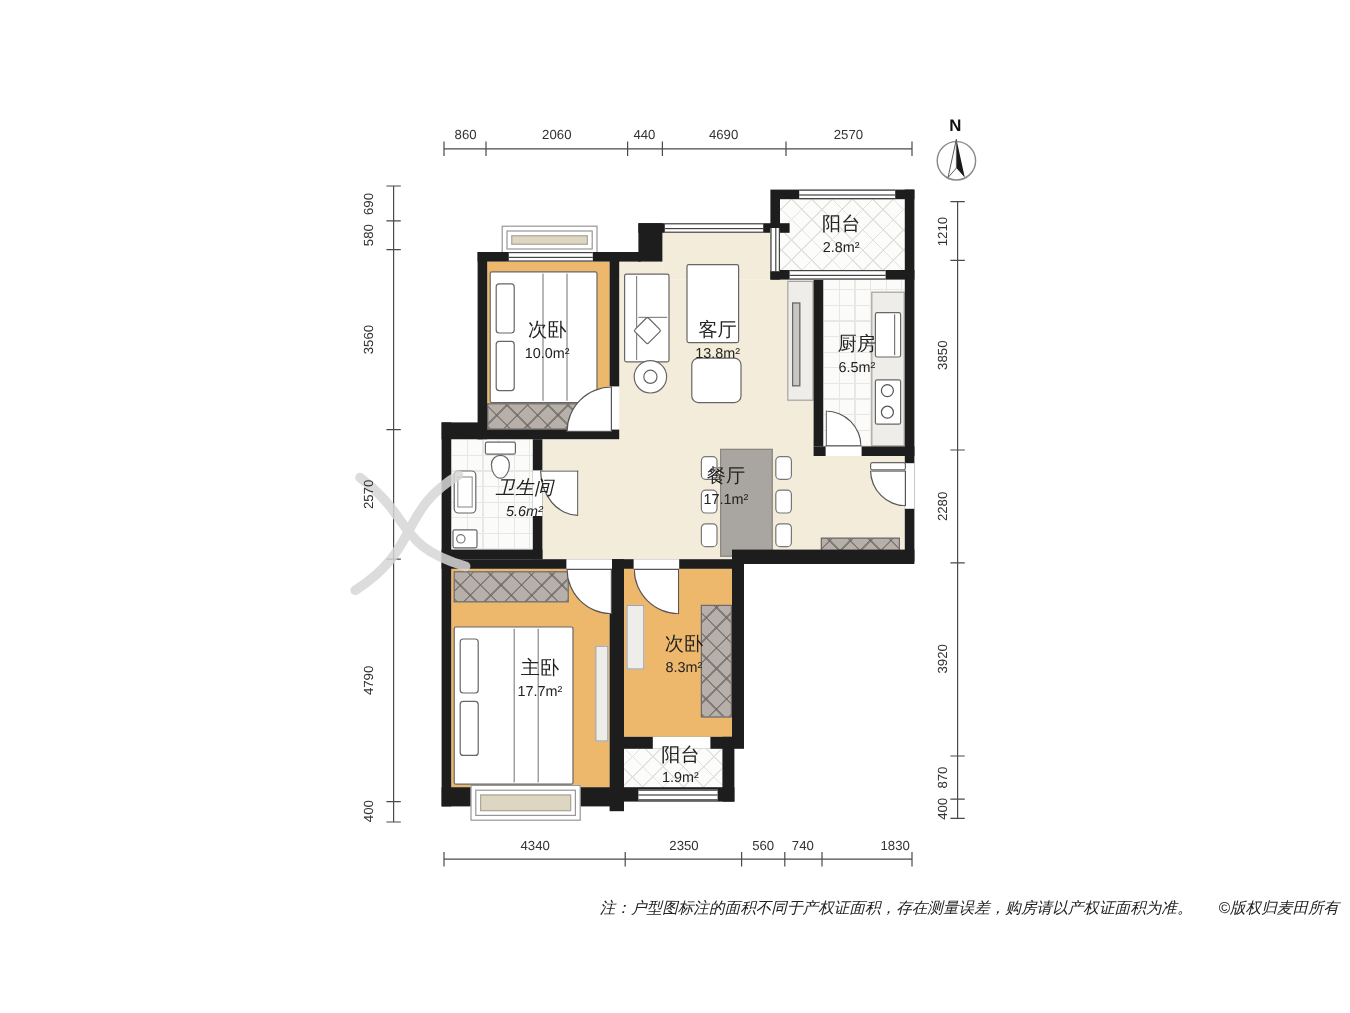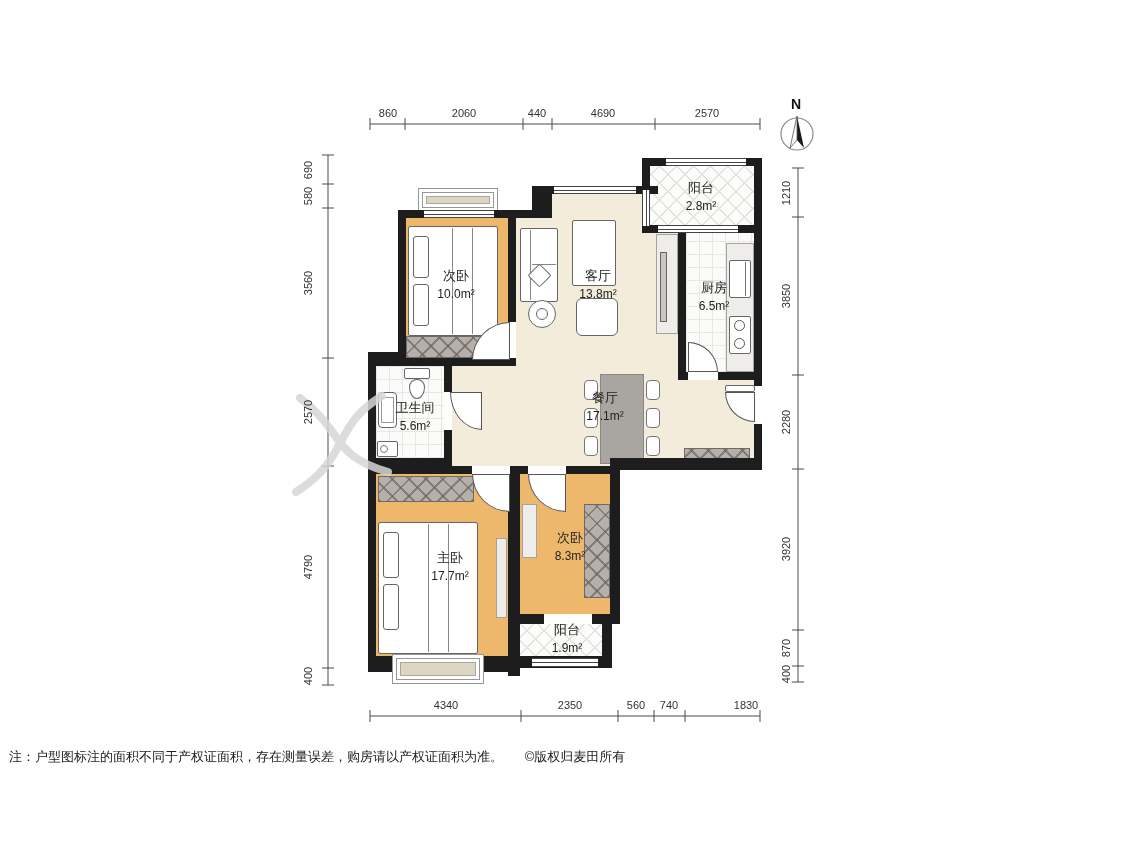--- a/index.html
+++ b/index.html
@@ -30,30 +30,30 @@
       repeating-linear-gradient(-45deg,rgba(104,99,95,.65) 0 1.5px,transparent 1.5px 12px),#b7b0aa;
       border:1px solid #6f6a66;z-index:3;}
   .furn{background:#fff;border:1px solid #666;border-radius:2px;z-index:3;}
   .cab{background:#efede9;border:1px solid #a5a3a0;z-index:3;}
   .bay{border:1px solid #979797;background:#fff;padding:3px;z-index:2;}
   .bay>div{border:1px solid #979797;background:#fff;padding:3px;width:100%;height:100%;}
   .bay>div>div{border:1px solid #aaa79b;background:#ddd6c3;width:100%;height:100%;}
   .chair{background:#fff;border:1px solid #777;border-radius:4px;z-index:3;}
   .dtable{background:#a9a5a0;border:1px solid #8b8781;z-index:3;}
   .lbl{width:90px;text-align:center;color:#222;z-index:10;line-height:19px;}
-  .lbl .nm{font-size:13px;font-weight:500;}
+  .lbl .nm{font-size:16px;font-weight:500;}
   .lbl .ar{font-size:12px;font-weight:500;}
   .dh{font-size:11px;color:#333;transform:translateX(-50%);z-index:13;white-space:nowrap;}
   .dv{font-size:11px;color:#333;transform:translate(-50%,-50%) rotate(-90deg);z-index:13;white-space:nowrap;}
   #north-n{font-size:14px;font-weight:bold;color:#111;z-index:13;}
   #wm-text{left:404px;top:388px;width:440px;font-size:99px;font-weight:700;letter-spacing:8px;
       color:rgba(214,214,214,.18);-webkit-text-stroke:2.5px #d4d4d4;z-index:15;white-space:nowrap;
       pointer-events:none;}
   #overlay{position:absolute;left:0;top:0;z-index:12;pointer-events:none;}
-  #footer{position:absolute;left:0;top:748px;width:1125px;text-align:left;font-size:13px;color:#222;z-index:10;}
+  #footer{position:absolute;left:0;top:748px;width:1125px;text-align:right;font-size:13px;color:#222;z-index:10;font-style:italic;}
   #footer span{margin:0 9px;}
 </style>
 </head>
 <body>
 
 <div id="stage">
 
   <div class="s f-orange" style="left:406px;top:218px;width:102px;height:140px;"></div>
   <div class="s f-beige" style="left:552px;top:194px;width:90px;height:39px;"></div>
   <div class="s f-beige" style="left:516px;top:218px;width:36px;height:15px;"></div>
@@ -185,21 +185,21 @@
     <div class="ar">13.8m²</div>
   </div>
   <div class="s lbl" style="left:656px;top:178px;">
     <div class="nm">阳台</div>
     <div class="ar">2.8m²</div>
   </div>
   <div class="s lbl" style="left:669px;top:278px;">
     <div class="nm">厨房</div>
     <div class="ar">6.5m²</div>
   </div>
-  <div class="s lbl" style="left:370px;top:398px;">
+  <div class="s lbl" style="left:392px;top:398px;font-style:italic;">
     <div class="nm">卫生间</div>
     <div class="ar">5.6m²</div>
   </div>
   <div class="s lbl" style="left:560px;top:388px;">
     <div class="nm">餐厅</div>
     <div class="ar">17.1m²</div>
   </div>
   <div class="s lbl" style="left:405px;top:548px;">
     <div class="nm">主卧</div>
     <div class="ar">17.7m²</div>

